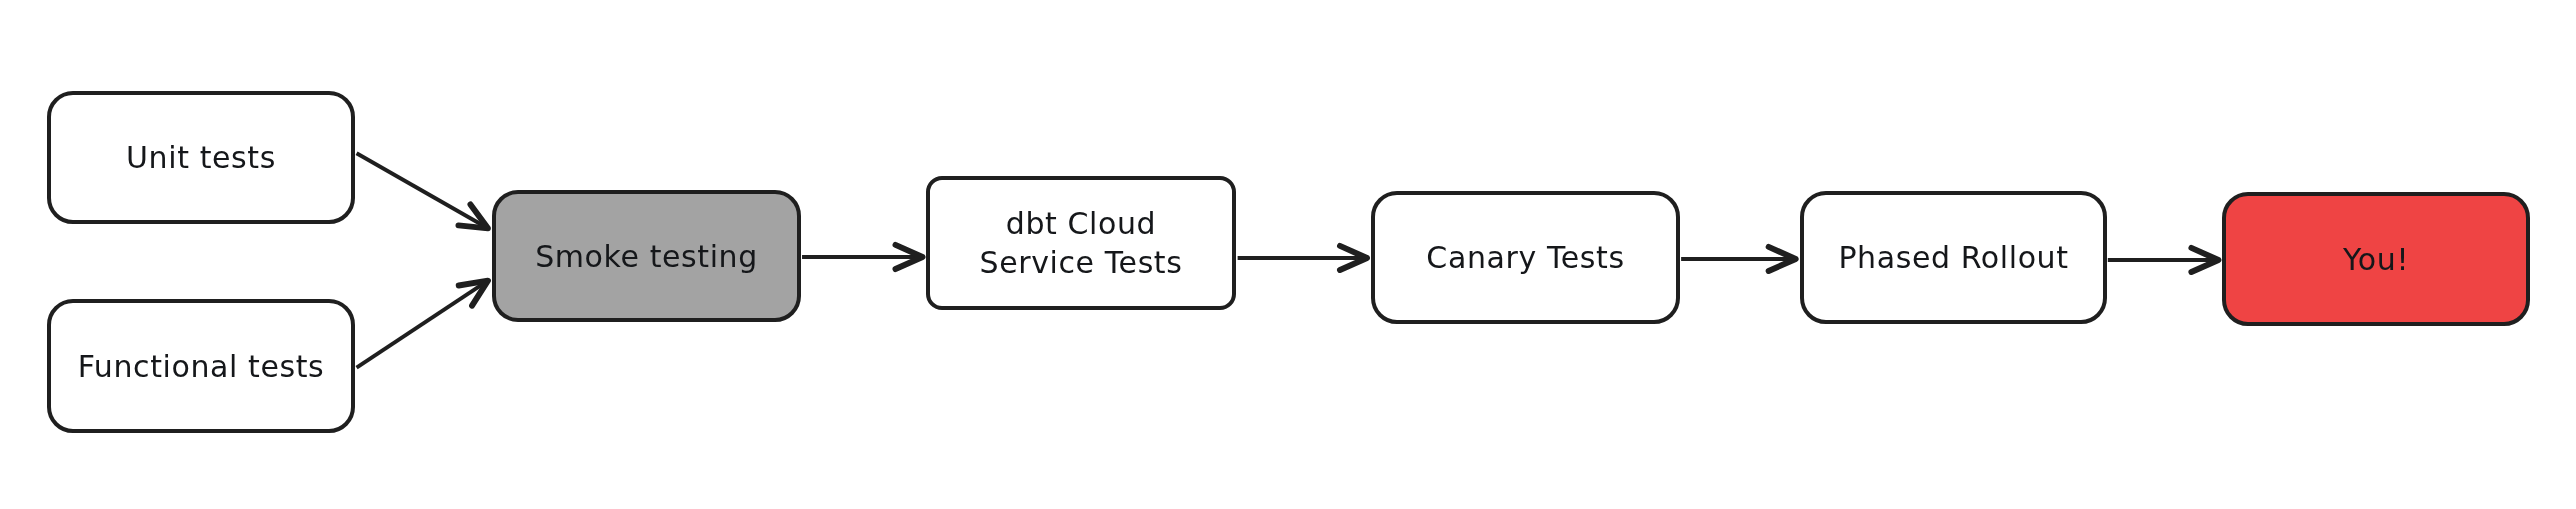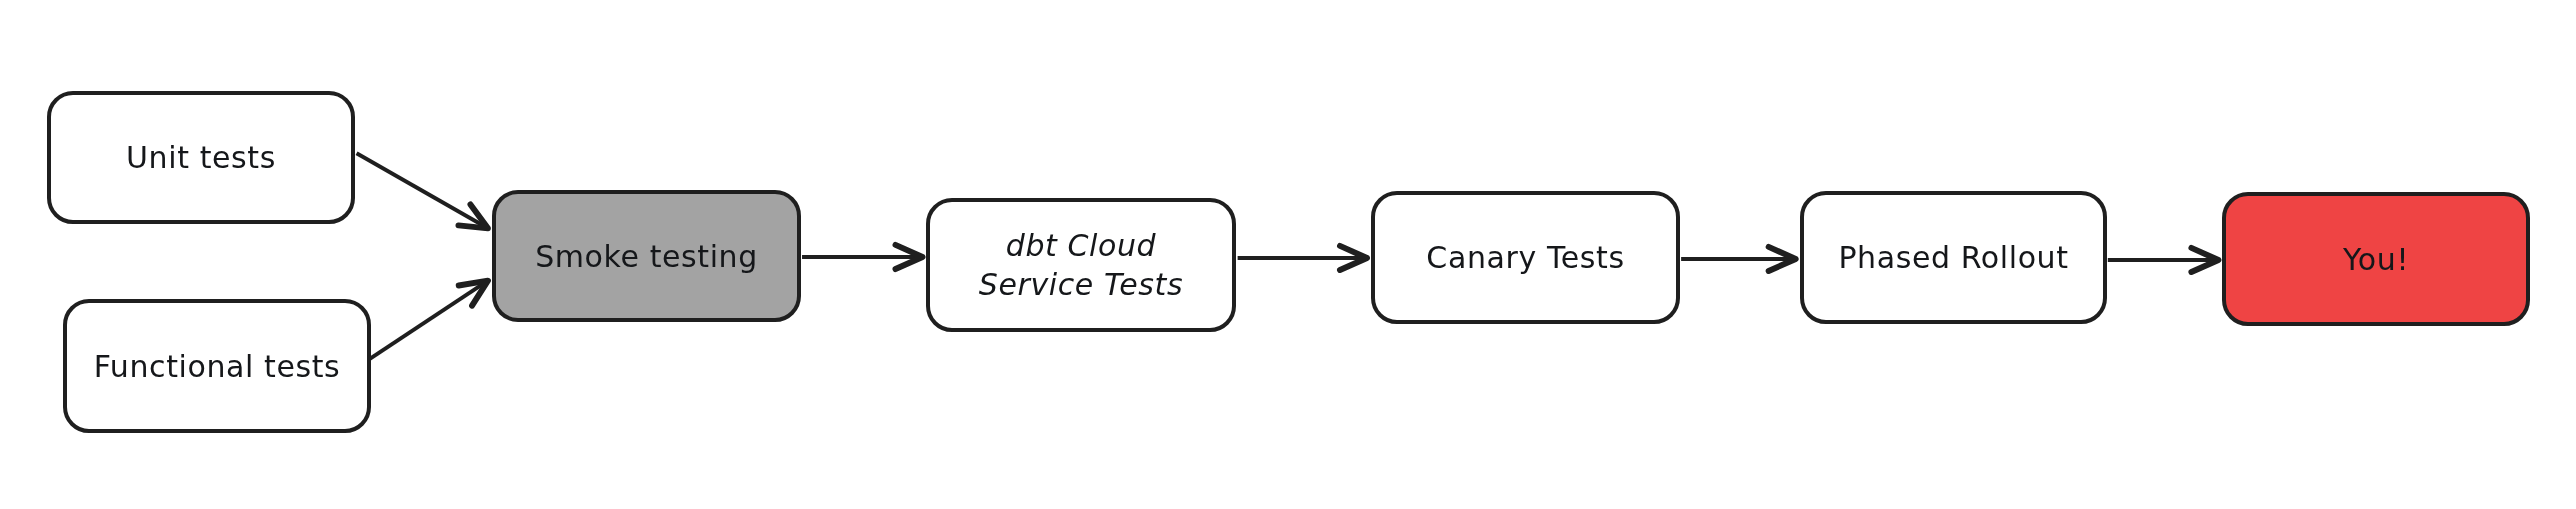--- a/index.html
+++ b/index.html
@@ -77,29 +77,29 @@
       <g>
         <line x1="2134" y1="263" x2="2246" y2="263" stroke="#1f1f1f" stroke-width="4" stroke-linecap="butt"></line>
         <path d="M 2218.6073317906307 275.2328135917871 L 2246 263 L 2218.6073317906307 250.7671864082129" fill="none" stroke="#1f1f1f" stroke-width="6" stroke-linecap="round" stroke-linejoin="round"></path>
       </g>
     </svg>
 
   <div class="node" id="node-unit-tests" style="left: 47px; top: 91px; width: 308px; height: 133px; border-color: rgb(31, 31, 31); border-width: 4px; border-radius: 26px; background: rgb(255, 255, 255);">
     <span class="node-label" style="color: rgb(21, 23, 26);">Unit tests</span>
   </div>
 
-  <div class="node" id="node-functional-tests" style="left: 47px; top: 299px; width: 308px; height: 134px; border-color: rgb(31, 31, 31); border-width: 4px; border-radius: 26px; background: rgb(255, 255, 255); margin-left: 16px;">
+  <div class="node" id="node-functional-tests" style="left: 47px; top: 299px; width: 308px; height: 134px; border-color: rgb(31, 31, 31); border-width: 4px; border-radius: 26px; background: rgb(255, 255, 255);">
     <span class="node-label" style="color: rgb(21, 23, 26);">Functional tests</span>
   </div>
 
   <div class="node" id="node-smoke-testing" style="left: 492px; top: 190px; width: 309px; height: 132px; border-color: rgb(31, 31, 31); border-width: 4px; border-radius: 26px; background: #a3a3a3;">
     <span class="node-label" style="color: rgb(21, 23, 26);">Smoke testing</span>
   </div>
 
-  <div class="node" id="node-dbt-cloud-service-tests" style="left: 926px; top: 198px; width: 310px; height: 134px; border-color: rgb(31, 31, 31); border-width: 4px; border-radius: 26px; background: rgb(255, 255, 255); font-style: italic;">
+  <div class="node" id="node-dbt-cloud-service-tests" style="left: 926px; top: 176px; width: 310px; height: 134px; border-color: rgb(31, 31, 31); border-width: 4px; border-radius: 16px; background: rgb(255, 255, 255);">
     <span class="node-label" style="color: rgb(21, 23, 26);">dbt Cloud
 Service Tests</span>
   </div>
 
   <div class="node" id="node-phased-rollout" style="left: 1800px; top: 191px; width: 307px; height: 133px; border-color: rgb(31, 31, 31); border-width: 4px; border-radius: 26px; background: rgb(255, 255, 255);">
     <span class="node-label" style="color: rgb(21, 23, 26);">Phased Rollout</span>
   </div>
 
   <div class="node" id="node-canary-tests" style="left: 1371px; top: 191px; width: 309px; height: 133px; border-color: rgb(31, 31, 31); border-width: 4px; border-radius: 26px; background: rgb(255, 255, 255);">
     <span class="node-label" style="color: rgb(21, 23, 26);">Canary Tests</span>

